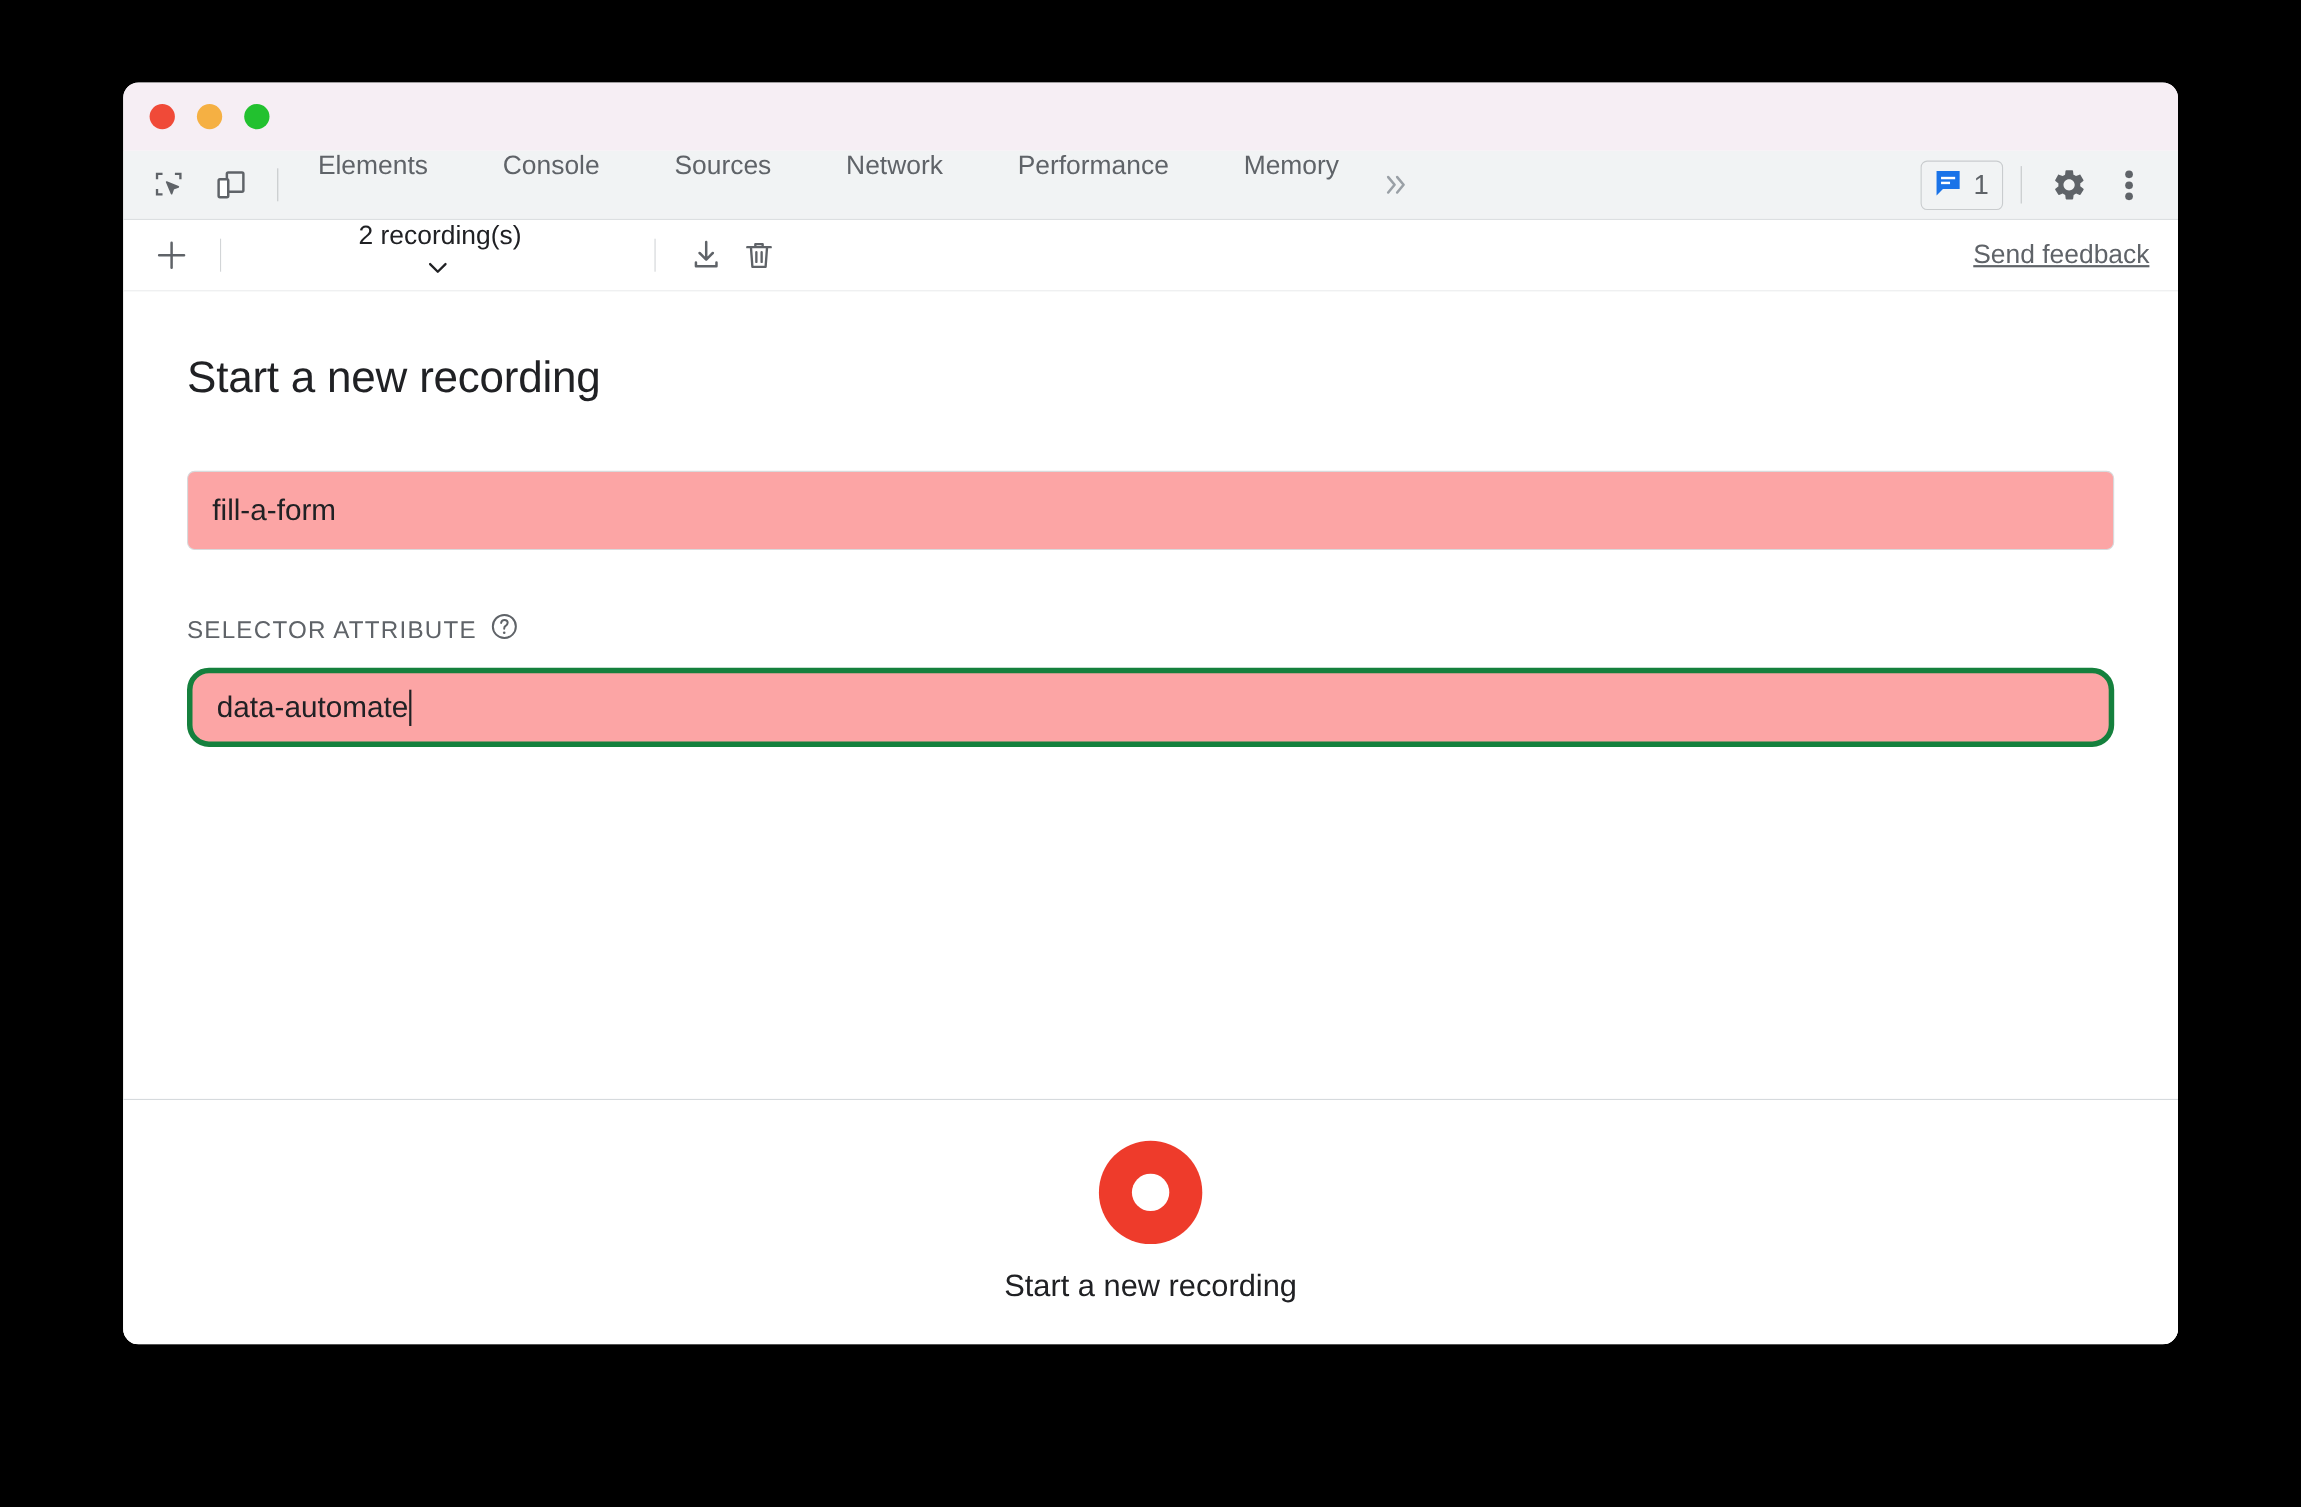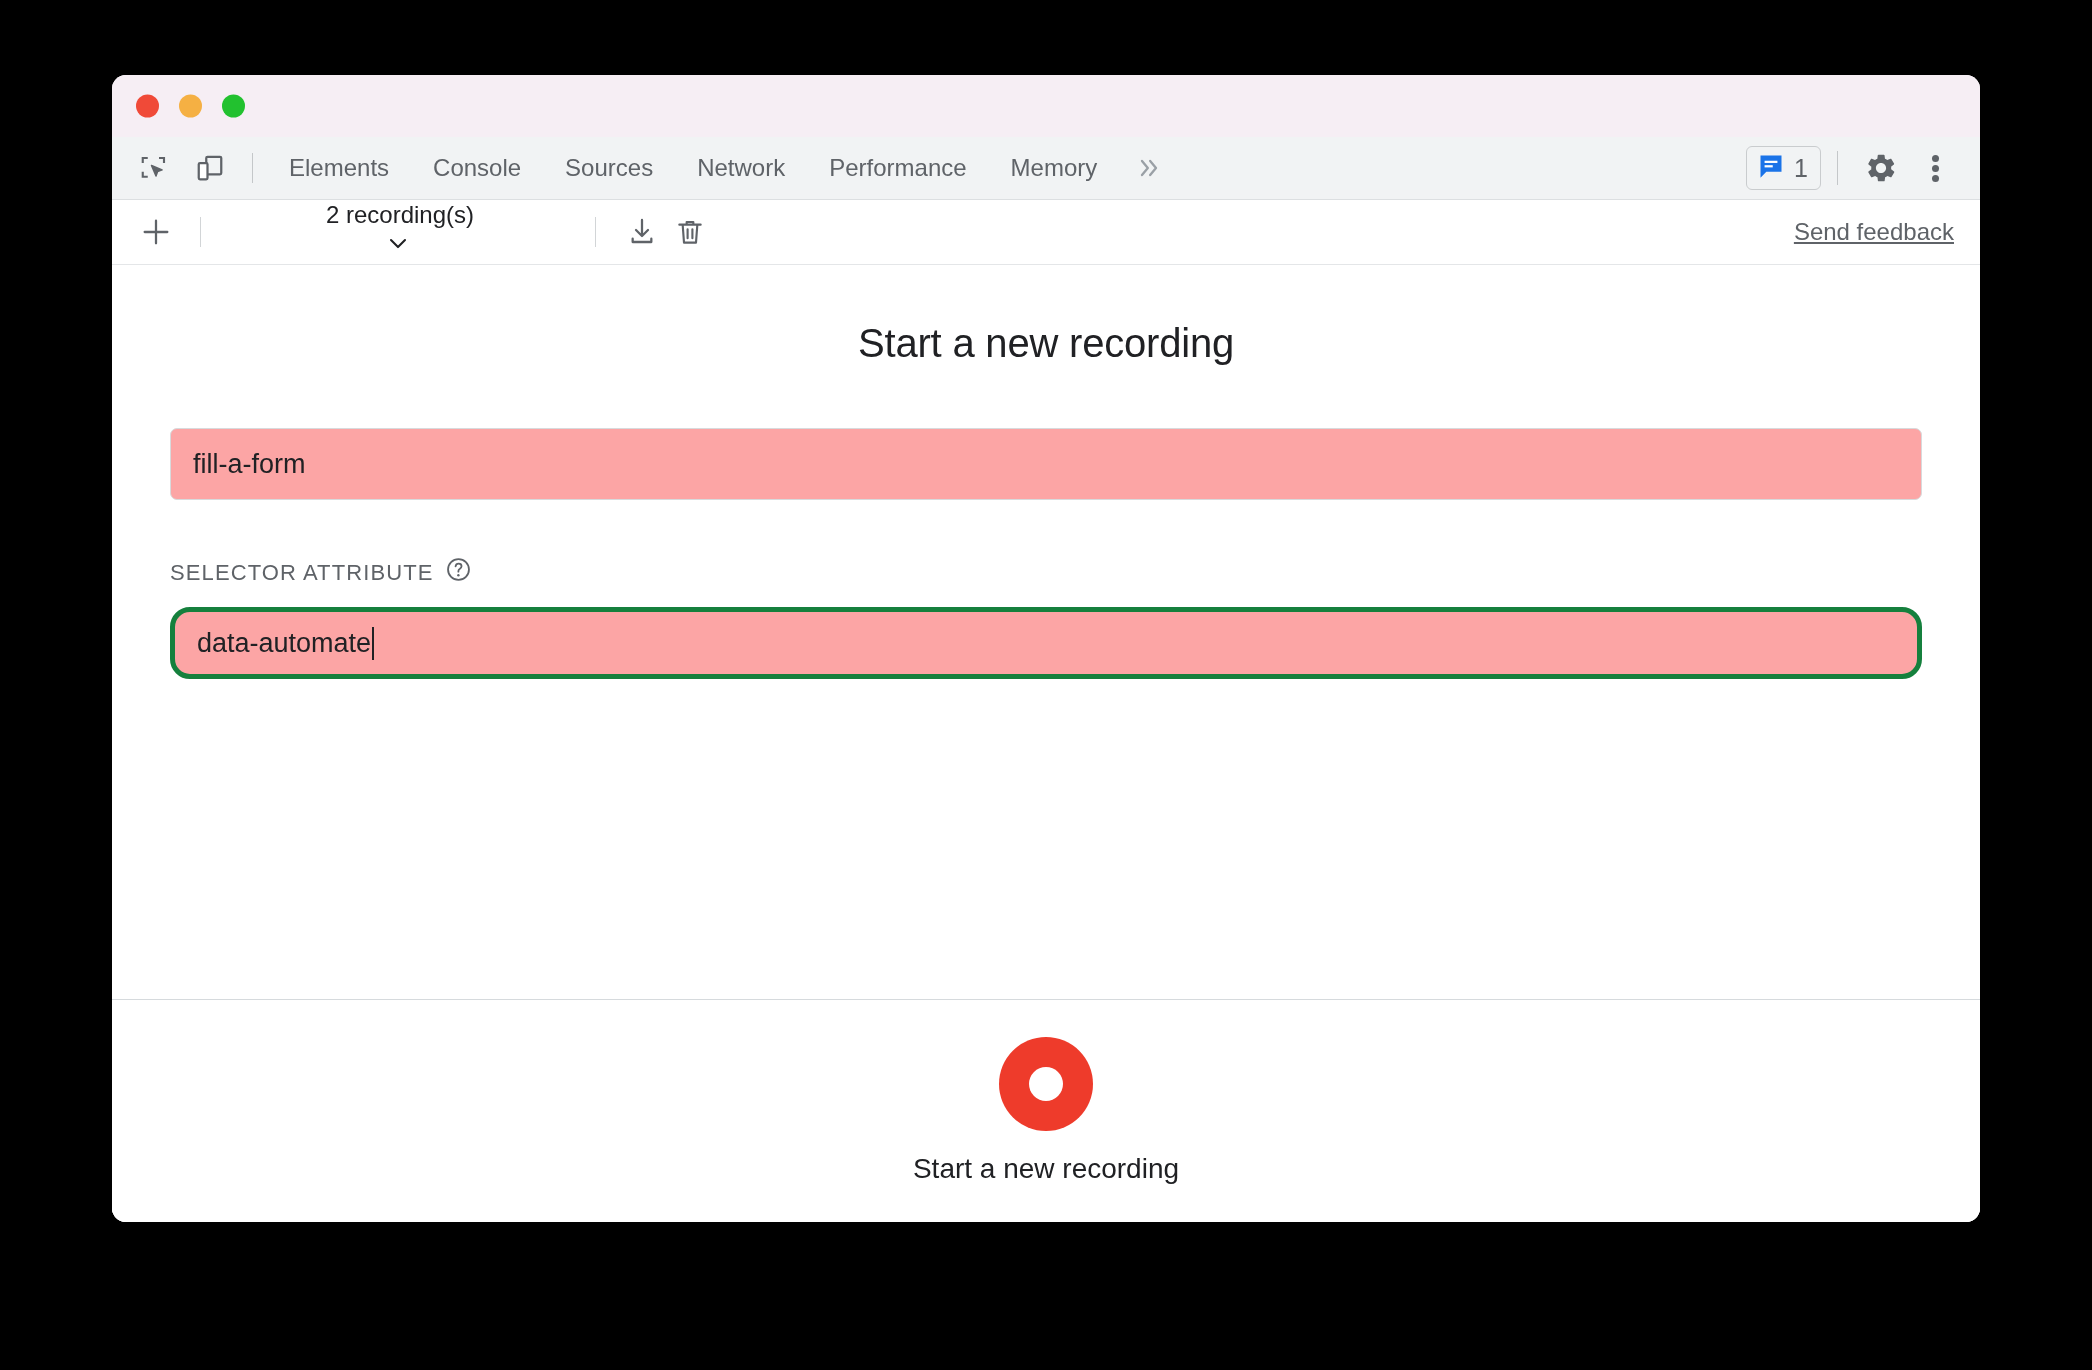--- a/index.html
+++ b/index.html
@@ -80,21 +80,22 @@
     align-items: center;
     justify-content: center;
   }
   .tb-divider {
     width: 1px;
     background: #c4c7c9;
     margin: 16px 14px;
   }
   .tabs {
     display: flex;
-    align-items: center;
+    align-items: flex-start;
+    gap: 24px;
   }
   .tab {
     display: flex;
     align-items: center;
     gap: 10px;
     padding: 0 22px;
     font-size: 24px;
     color: #5f6368;
     position: relative;
     white-space: nowrap;
@@ -210,21 +211,20 @@
     text-decoration: underline;
   }
 
   
   .content {
     flex: 1 1 auto;
     background: #ffffff;
     padding: 56px 58px 0 58px;
     box-sizing: border-box;
     position: relative;
-    text-align: center;
   }
   .page-title {
     font-size: 40px;
     color: #202124;
     font-weight: 400;
     margin: 0 0 62px 0;
     letter-spacing: -0.2px;
   }
   .field-label {
     font-size: 22px;

